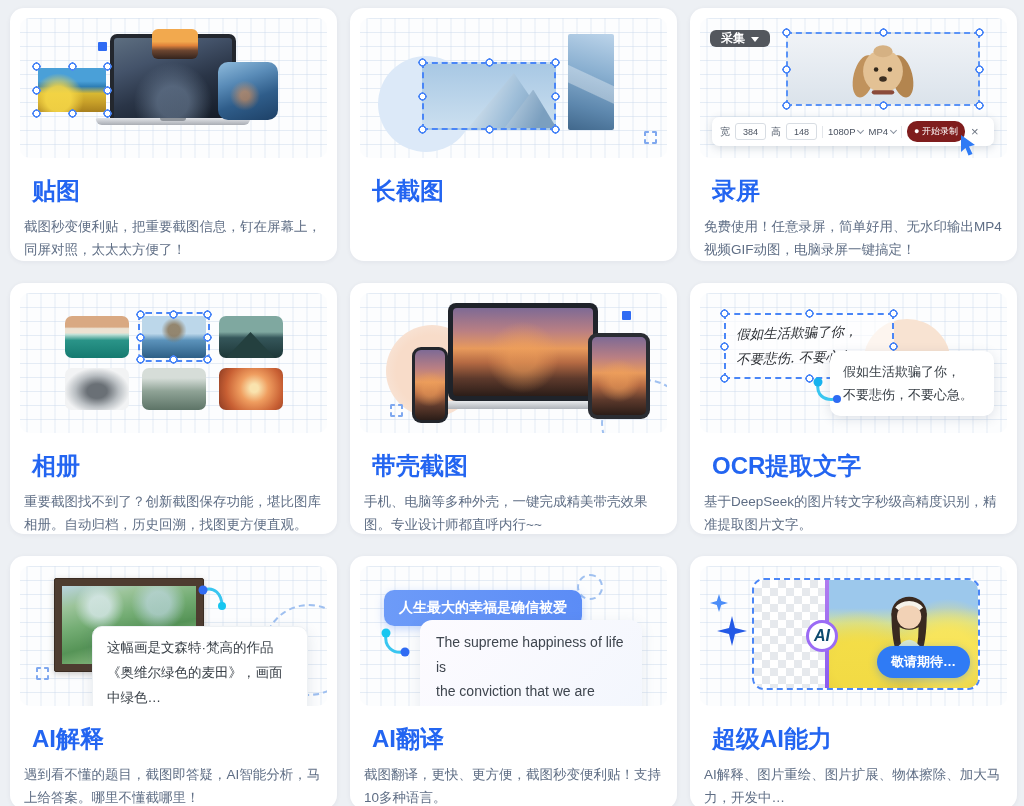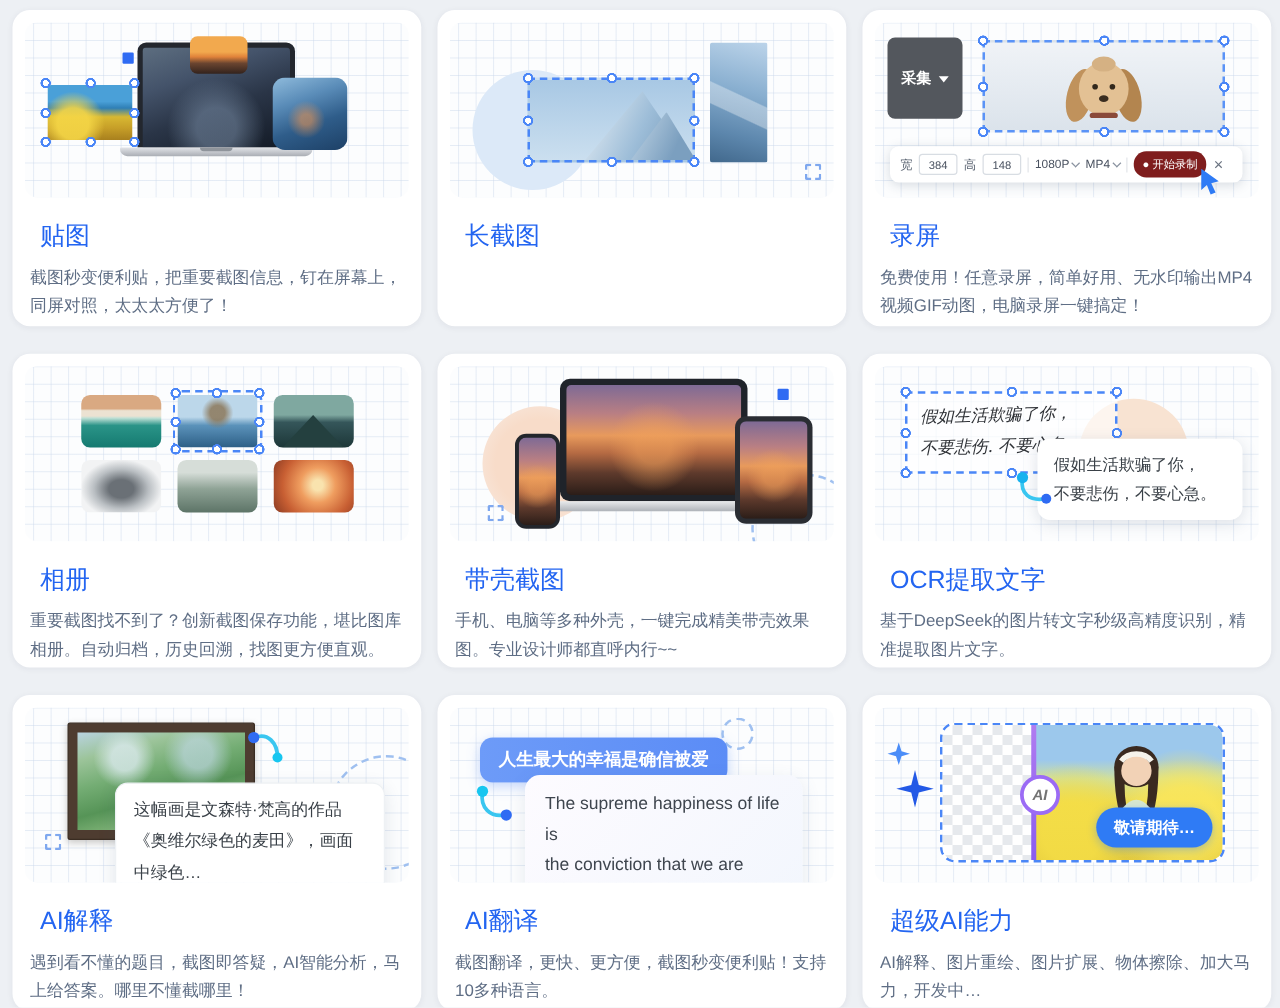--- a/index.html
+++ b/index.html
@@ -3,21 +3,21 @@
 <meta charset="utf-8">
 <style>
   *{margin:0;padding:0;box-sizing:border-box}
   html,body{width:1024px;height:806px;overflow:hidden}
   body{background:#edf0f4;font-family:"Liberation Sans","DejaVu Sans",sans-serif}
   .grid{display:grid;grid-template-columns:repeat(3,327px);grid-template-rows:253px 251px 253px;gap:22px 13px;padding:8px 0 0 10px}
   .card{background:#fff;border-radius:14px;box-shadow:0 1px 5px rgba(30,40,60,.06);position:relative;overflow:hidden}
   .illus{position:relative;height:140px;margin:10px 10px 0;border-radius:10px;overflow:hidden;background-color:#fcfdfe;
     background-image:linear-gradient(rgba(205,218,236,.5) 1px,transparent 1px),linear-gradient(90deg,rgba(205,218,236,.5) 1px,transparent 1px);
     background-size:14px 14px;background-position:center top}
-  .title{margin:17px 22px 8px;font-size:20px;font-weight:normal;color:#2365f1}
+  .title{margin:17px 22px 8px;font-size:24px;font-weight:bold;color:#2365f1}
   .desc{margin:0 14px;font-size:13.5px;line-height:1.72;color:#5f6e85}
 
   
   .handles{position:absolute;inset:-6px;pointer-events:none;z-index:3;
     --h:radial-gradient(circle,#fff 0 2.4px,#4a86f7 2.5px 4px,transparent 4.3px);
     background-image:var(--h),var(--h),var(--h),var(--h),var(--h),var(--h),var(--h),var(--h);
     background-size:9px 9px;background-repeat:no-repeat;
     background-position:left top,center top,right top,left center,right center,left bottom,center bottom,right bottom}
   .sq-blue{position:absolute;width:9px;height:9px;background:#2f6bf3;border-radius:1px;z-index:2}
   .dash-sq{position:absolute;width:13px;height:13px;border:2px dashed #7fa8ef;border-radius:2px;z-index:1}
@@ -48,21 +48,21 @@
   .shot-main .bld{position:absolute;bottom:0;clip-path:polygon(55% 0,100% 100%,0 100%)}
   .shot-main .b1{left:34%;width:64%;height:86%;background:linear-gradient(115deg,#eaf1f6 0%,#9dbdd8 55%,#6f94b5 100%)}
   .shot-main .b2{left:62%;width:40%;height:60%;background:linear-gradient(115deg,#c2d6e6 0%,#7b9fbf 70%)}
   .shot-strip{position:absolute;left:208px;top:16px;width:46px;height:96px;border-radius:2px;z-index:1;
     background:linear-gradient(25deg,transparent 40%,rgba(255,255,255,.35) 41% 55%,transparent 56%),
     linear-gradient(195deg,#bcd4ea 0%,#89afd0 40%,#5d87ad 75%,#41688c 100%)}
   .sq2{right:10px;bottom:14px}
 
   
   .capture-btn{position:absolute;left:10px;top:12px;display:flex;align-items:center;gap:6px;background:#53575d;color:#fff;
-    font-size:12px;font-weight:bold;padding:24px 11px;border:none;border-radius:6px;z-index:4;cursor:pointer;font-family:inherit}
+    font-size:12px;font-weight:bold;padding:0 11px;border:none;border-radius:6px;z-index:4;cursor:pointer;font-family:inherit}
   .tri-down{width:0;height:0;border:4px solid transparent;border-top:5px solid #fff;margin-top:5px}
   .rec-sel{position:absolute;left:86px;top:14px;width:194px;height:74px;border:2px dashed #5a93f7;z-index:2;
     background:linear-gradient(180deg,#f0f3f7 0%,#dbe3eb 100%);display:flex;align-items:flex-end;justify-content:center}
   .rec-bar{position:absolute;left:12px;top:99px;width:282px;height:29px;background:#fff;border-radius:7px;
     box-shadow:0 2px 9px rgba(40,60,90,.18);display:flex;align-items:center;gap:5px;padding:0 8px;z-index:4;font-size:10px;color:#5a6472}
   .dim-input{width:31px;height:17px;border:1px solid #d8dde3;border-radius:3px;font-size:9px;color:#4a5260;text-align:center;font-family:inherit}
   .vsep{width:1px;height:12px;background:#e3e6ea}
   .dd{display:flex;align-items:center;gap:3px;font-size:9.5px;color:#4a5260;cursor:pointer;white-space:nowrap}
   .chev{width:5px;height:5px;border-right:1.5px solid #8a93a0;border-bottom:1.5px solid #8a93a0;transform:rotate(45deg);margin-top:-3px}
   .rec-start{background:#7f1d1d;color:#fff;border:none;border-radius:10px;font-size:9px;padding:4px 7px;white-space:nowrap;cursor:pointer;font-family:inherit}
@@ -130,22 +130,22 @@
   
   .spark9{position:absolute;left:8px;top:26px;z-index:1}
   .mat-box{position:absolute;left:52px;top:12px;width:228px;height:112px;border:2px dashed #4a86f7;border-radius:12px;overflow:hidden;z-index:1;background:#fff}
   .checker{position:absolute;left:0;top:0;bottom:0;width:74px;background:repeating-conic-gradient(#e6e9ed 0 25%,#fff 0 50%);background-size:16px 16px}
   .photo9{position:absolute;left:74px;top:0;bottom:0;right:0;
     background:radial-gradient(circle at 80% 70%,rgba(250,230,90,.9) 0 18%,transparent 40%),
     radial-gradient(circle at 20% 80%,rgba(245,222,70,.85) 0 16%,transparent 38%),
     linear-gradient(180deg,#9cc8ec 0 26%,#cfe0a0 40%,#ecd94e 58%,#e0c63a 100%)}
   .girl9{position:absolute;left:32%;top:8%;height:92%}
   .divider9{position:absolute;left:71px;top:0;bottom:0;width:4px;background:linear-gradient(#b07cf0,#8a5cf0);z-index:2}
-  .ai-badge{position:absolute;left:62px;top:40px;width:32px;height:32px;border-radius:50%;background:#fff;border:3px solid #9b6bf5;
-    color:#737373;font-weight:bold;font-size:12px;font-style:italic;display:flex;align-items:center;justify-content:center;z-index:3}
+  .ai-badge{position:absolute;left:52px;top:40px;width:32px;height:32px;border-radius:50%;background:#fff;border:3px solid #9b6bf5;
+    color:#0c4a6e;font-weight:bold;font-size:16px;font-style:italic;display:flex;align-items:center;justify-content:center;z-index:3}
   .soon-pill{position:absolute;right:8px;bottom:10px;background:#2f7bf5;color:#fff;font-size:13px;font-weight:bold;
     padding:7px 14px;border-radius:16px;z-index:3;box-shadow:0 2px 8px rgba(47,123,245,.4)}
 </style>
 </head>
 <body>
 
 <div class="grid">
 
   <div class="card">
     <div class="illus">

